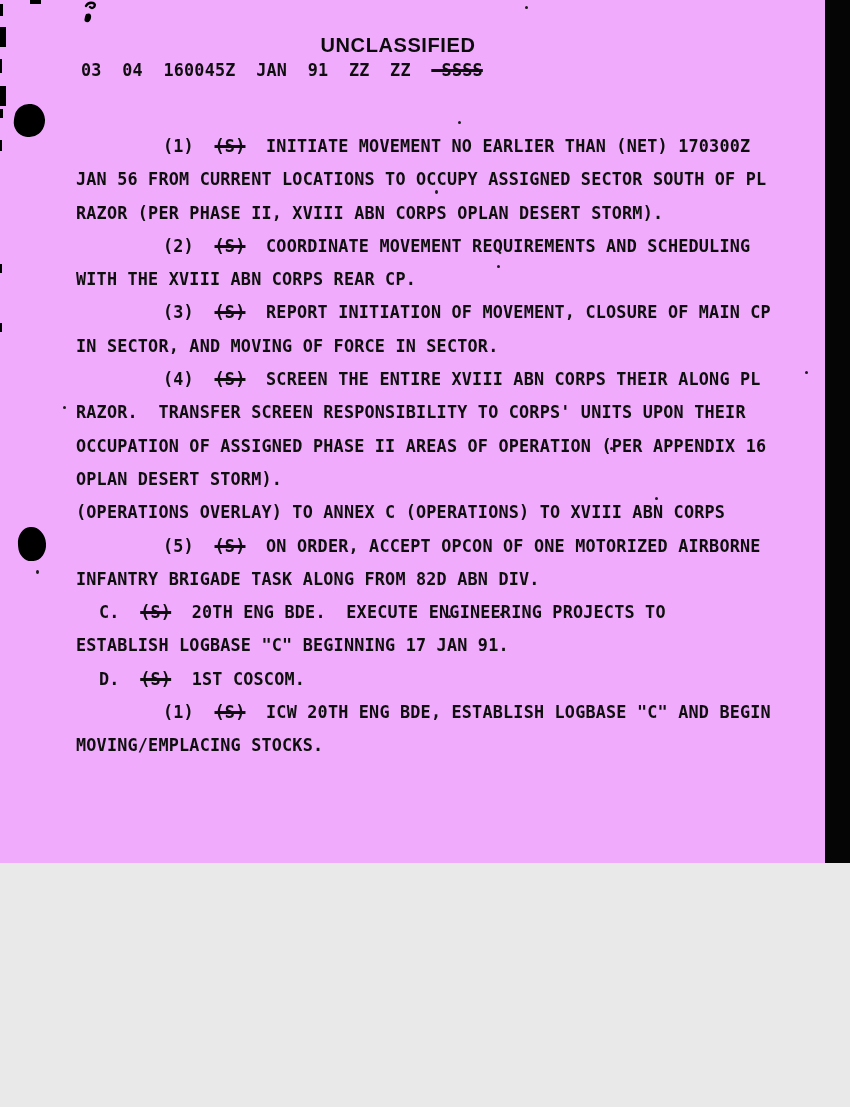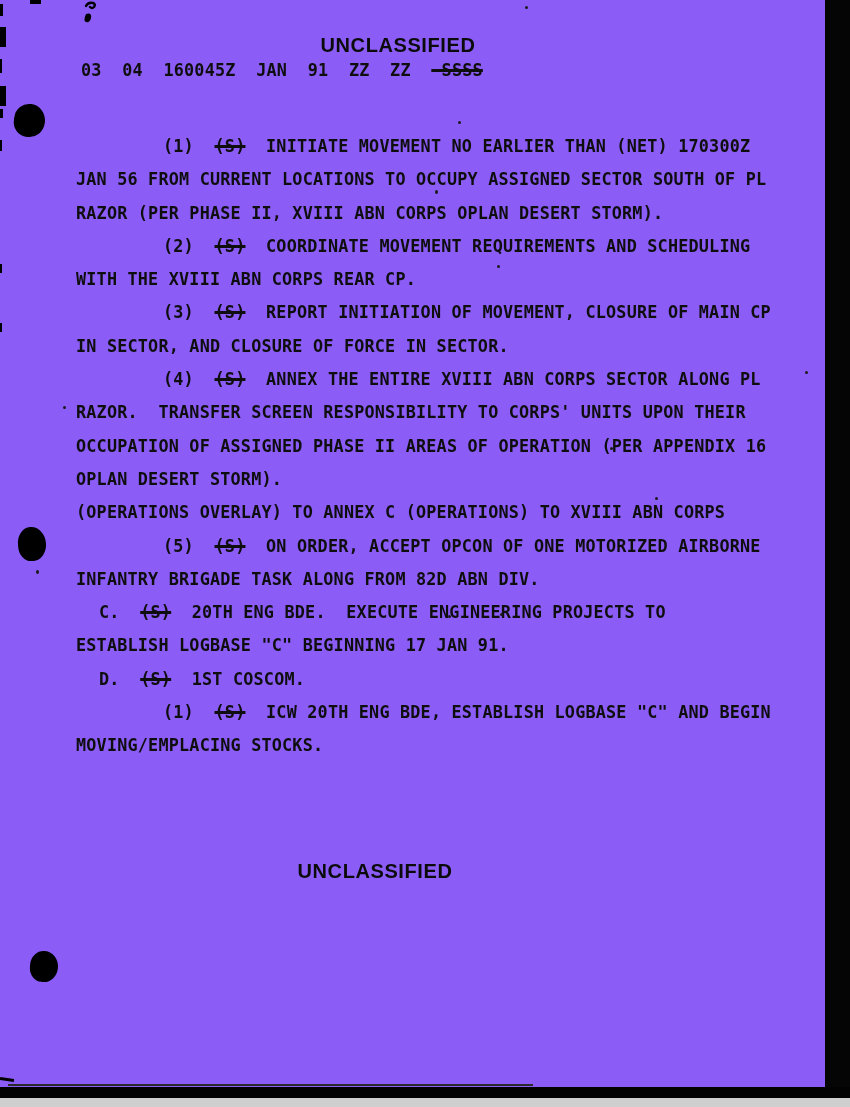--- a/index.html
+++ b/index.html
@@ -1,19 +1,19 @@
 <!DOCTYPE html>
 <html><head>
 <meta charset="utf-8">
 <style>
   html,body{margin:0;padding:0;background:#e9e9e9;}
   .page{
     position:relative;
-    width:850px;height:1107px;
-    background:#8b5cf6;
+    width:850px;height:863px;
+    background:#f0abfc;
     overflow:hidden;
     font-family:"DejaVu Sans Mono", monospace;
     color:#0e0e0e;
   }
   
   .banner{
     position:absolute;
     font-family:"Liberation Sans", sans-serif;
     font-weight:bold;
     font-size:20px;
@@ -67,22 +67,22 @@
 
   <div class="dtg"><span>03  04  160045Z  JAN  91  ZZ  ZZ  </span><span class="struck"> SSSS</span></div>
 
   <div class="body-text">
       <div class="line ind2"><span>(1)  </span><span class="struck">(S)</span><span>  INITIATE MOVEMENT NO EARLIER THAN (NET) 170300Z</span></div>
       <div class="line ind0"><span>JAN 56 FROM CURRENT LOCATIONS TO OCCUPY ASSIGNED SECTOR SOUTH OF PL</span></div>
       <div class="line ind0"><span>RAZOR (PER PHASE II, XVIII ABN CORPS OPLAN DESERT STORM).</span></div>
       <div class="line ind2"><span>(2)  </span><span class="struck">(S)</span><span>  COORDINATE MOVEMENT REQUIREMENTS AND SCHEDULING</span></div>
       <div class="line ind0"><span>WITH THE XVIII ABN CORPS REAR CP.</span></div>
       <div class="line ind2"><span>(3)  </span><span class="struck">(S)</span><span>  REPORT INITIATION OF MOVEMENT, CLOSURE OF MAIN CP</span></div>
-      <div class="line ind0"><span>IN SECTOR, AND CLOSURE OF FORCE IN SECTOR.</span></div>
-      <div class="line ind2"><span>(4)  </span><span class="struck">(S)</span><span>  ANNEX THE ENTIRE XVIII ABN CORPS SECTOR ALONG PL</span></div>
+      <div class="line ind0"><span>IN SECTOR, AND MOVING OF FORCE IN SECTOR.</span></div>
+      <div class="line ind2"><span>(4)  </span><span class="struck">(S)</span><span>  SCREEN THE ENTIRE XVIII ABN CORPS THEIR ALONG PL</span></div>
       <div class="line ind0"><span>RAZOR.  TRANSFER SCREEN RESPONSIBILITY TO CORPS' UNITS UPON THEIR</span></div>
       <div class="line ind0"><span>OCCUPATION OF ASSIGNED PHASE II AREAS OF OPERATION (PER APPENDIX 16</span></div>
       <div class="line ind0"><span>OPLAN DESERT STORM).</span></div>
       <div class="line ind0"><span>(OPERATIONS OVERLAY) TO ANNEX C (OPERATIONS) TO XVIII ABN CORPS</span></div>
       <div class="line ind2"><span>(5)  </span><span class="struck">(S)</span><span>  ON ORDER, ACCEPT OPCON OF ONE MOTORIZED AIRBORNE</span></div>
       <div class="line ind0"><span>INFANTRY BRIGADE TASK ALONG FROM 82D ABN DIV.</span></div>
       <div class="line ind1"><span>C.  </span><span class="struck">(S)</span><span>  20TH ENG BDE.  EXECUTE ENGINEERING PROJECTS TO</span></div>
       <div class="line ind0"><span>ESTABLISH LOGBASE "C" BEGINNING 17 JAN 91.</span></div>
       <div class="line ind1"><span>D.  </span><span class="struck">(S)</span><span>  1ST COSCOM.</span></div>
       <div class="line ind2"><span>(1)  </span><span class="struck">(S)</span><span>  ICW 20TH ENG BDE, ESTABLISH LOGBASE "C" AND BEGIN</span></div>

